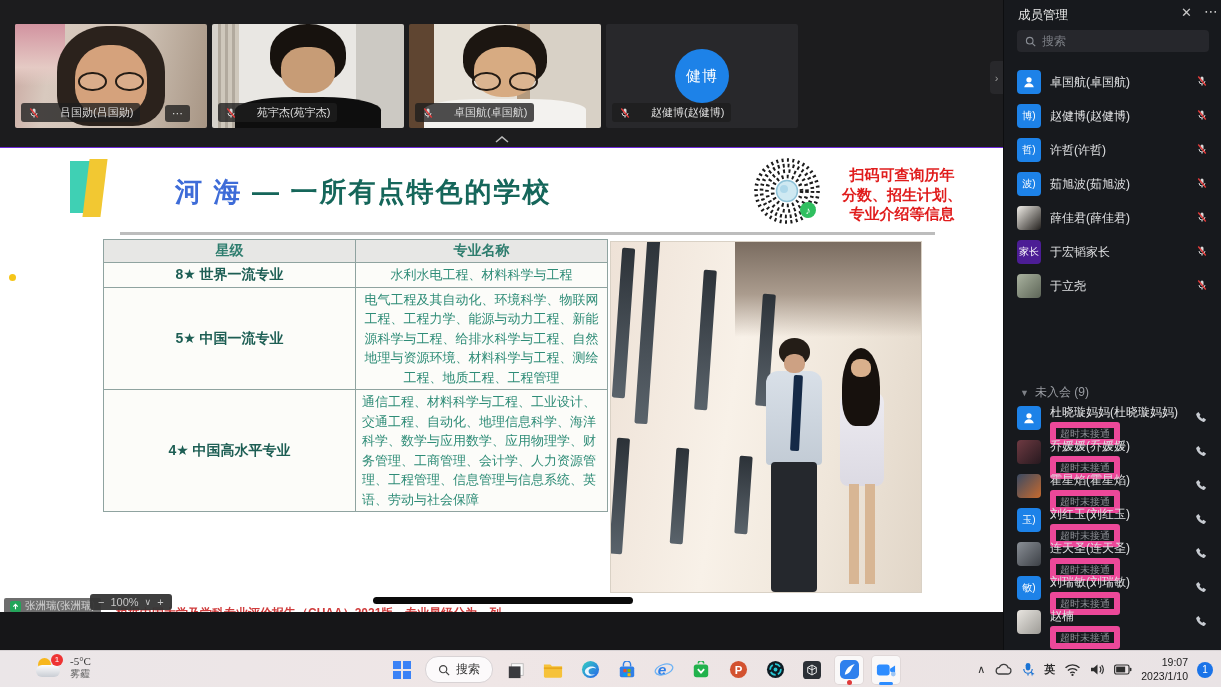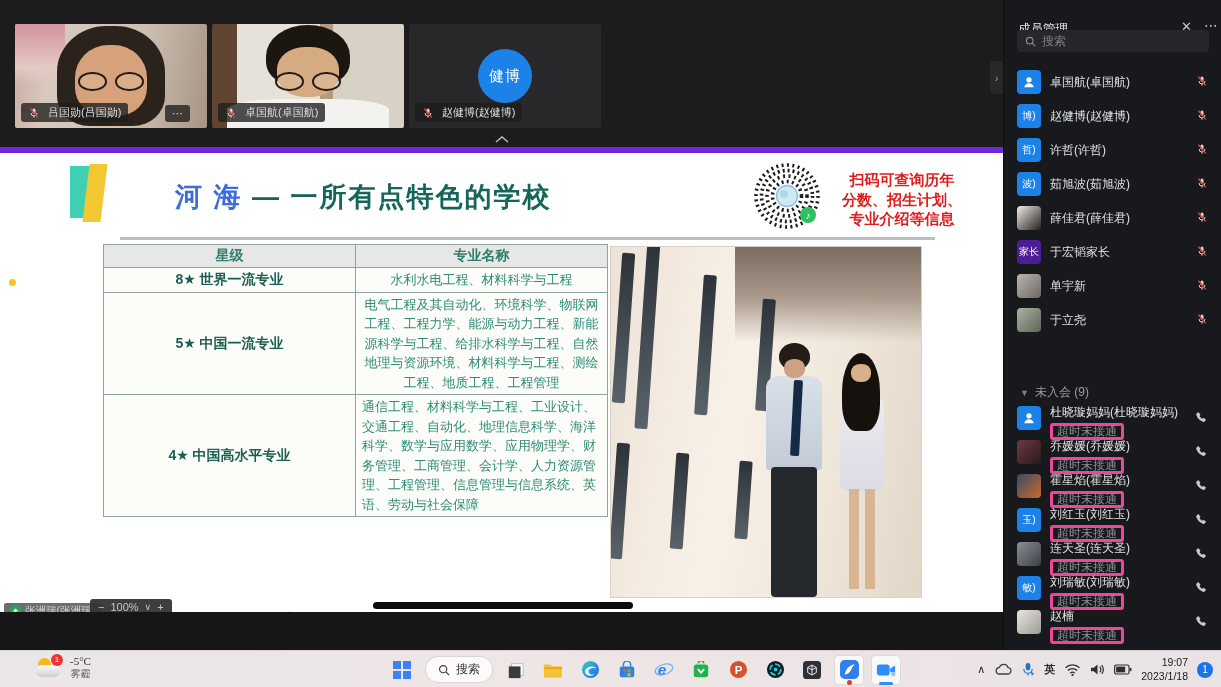--- a/index.html
+++ b/index.html
@@ -4,21 +4,21 @@
 <style>
   html,body{margin:0;padding:0;background:#000;}
   #screen{position:relative;width:1221px;height:687px;overflow:hidden;
     font-family:"Liberation Sans","DejaVu Sans",sans-serif;background:#18181a;}
   
   #video-strip{position:absolute;left:0;top:0;width:1003px;height:147px;background:#1c1c1e;}
   #tiles{position:absolute;left:15px;top:24px;display:flex;gap:5px;}
   .tile{position:relative;width:192px;height:104px;background:#28282b;overflow:hidden;border-radius:2px;}
   .big-avatar{position:absolute;left:50%;top:50%;transform:translate(-50%,-50%);width:54px;height:54px;
     border-radius:50%;background:#1d82e8;color:#fff;font-size:15px;display:flex;align-items:center;justify-content:center;letter-spacing:1px;}
-  .tile-label{position:absolute;left:6px;bottom:6px;display:flex;align-items:center;gap:8px;
+  .tile-label{position:absolute;left:6px;bottom:6px;display:flex;align-items:center;gap:20px;
     background:rgba(30,30,30,.78);border-radius:3px;padding:2px 7px;color:#ddd;font-size:11px;white-space:nowrap;}
   .tile-more{position:absolute;left:150px;bottom:6px;background:rgba(30,30,30,.78);border-radius:3px;
     padding:2px 7px;color:#ddd;font-size:11px;}
   .scene{position:absolute;inset:0;overflow:hidden;}
   .scene div{position:absolute;}
   .s1{background:linear-gradient(100deg,#c9a7a0 0%,#d8c9be 20%,#cfc2b5 60%,#a79584 100%);}
   .s1 .deco{left:0;top:0;width:26%;height:60%;background:linear-gradient(180deg,#d293a0,#e5cac4 70%,rgba(0,0,0,0));}
   .s1 .hair{left:22%;top:2%;width:56%;height:96%;background:#2b221c;border-radius:46% 46% 30% 30%;}
   .s1 .face{left:31%;top:20%;width:38%;height:68%;background:#d5a27c;border-radius:46% 46% 40% 40%;}
   .glasses{left:33%;top:46%;width:34%;height:15%;}
@@ -32,21 +32,21 @@
   .s2 .shirt{left:12%;top:70%;width:76%;height:32%;background:#0e0e0e;border-radius:40% 40% 0 0;}
   .s3{background:linear-gradient(90deg,#5f4531 0 13%,#e7e2d9 13% 56%,#d8d1c6 56%);}
   .s3 .deco{left:56%;top:0;width:7%;height:100%;background:#b49a7e;}
   .s3 .hair{left:28%;top:1%;width:44%;height:60%;background:#1c1611;border-radius:50% 50% 40% 40%;}
   .s3 .face{left:34%;top:22%;width:32%;height:48%;background:#d7ab82;border-radius:45%;}
   .s3 .shirt{left:8%;top:72%;width:84%;height:30%;background:#f3f2ef;border-radius:35% 35% 0 0;}
   #strip-collapse{position:absolute;left:0;right:0;bottom:0;height:15px;display:flex;align-items:center;justify-content:center;cursor:pointer;}
   #strip-expand{position:absolute;left:990px;top:61px;width:13px;height:33px;background:#28282b;
     border-radius:4px 0 0 4px;color:#9a9a9a;font-size:11px;display:flex;align-items:center;justify-content:center;cursor:pointer;}
   
-  #main-share{position:absolute;left:0;top:147px;width:1003px;height:465px;background:#fff;border-top:6px solid #6d28d9;overflow:hidden;}
+  #main-share{position:absolute;left:0;top:147px;width:1003px;height:465px;background:#fff;border-top:1px solid #6d28d9;overflow:hidden;}
   #logo{position:absolute;left:70px;top:11px;width:40px;height:58px;}
   #logo .teal{position:absolute;left:0;top:2px;width:22px;height:52px;background:#3fd0b4;}
   #logo .gold{position:absolute;left:16px;top:0;width:18px;height:58px;background:#f2c832;transform:skewX(-7deg);}
   #slide-title{position:absolute;left:175px;top:26px;font-size:27px;font-weight:bold;color:#15665a;letter-spacing:2px;}
   #slide-title .hl{color:#3e6cd8;}
   #title-rule{position:absolute;left:120px;top:84px;width:815px;height:3px;background:#bdbdbd;}
   #qr{position:absolute;left:750px;top:6px;width:74px;height:74px;}
   #qr-text{position:absolute;left:832px;top:17px;width:140px;color:#e01c1c;font-weight:bold;font-size:15px;line-height:1.3;text-align:center;}
   #star-dot{position:absolute;left:9px;top:126px;width:7px;height:7px;border-radius:50%;background:#f5c518;}
   
@@ -76,54 +76,54 @@
   #scrollbar{position:absolute;left:373px;top:449px;width:260px;height:7px;background:#0a0a0a;border-radius:4px;}
   #footnote{position:absolute;left:116px;top:457px;width:560px;height:7px;overflow:hidden;
     font-size:12px;font-weight:bold;color:#cf3b3b;white-space:nowrap;}
   #sharer-chip{position:absolute;left:4px;top:450px;display:flex;align-items:center;gap:4px;
     background:rgba(85,85,85,.85);border-radius:2px;padding:1px 6px;color:#d6d6d6;font-size:10.5px;}
   #zoom-chip{position:absolute;left:90px;top:446px;display:flex;align-items:center;gap:6px;
     background:rgba(52,52,52,.95);border-radius:3px;padding:2px 8px;color:#c6c6c6;font-size:11px;}
   #below-band{position:absolute;left:0;top:612px;width:1003px;height:38px;background:#161618;}
   
   #sidebar{position:absolute;left:1003px;top:0;width:218px;height:650px;background:#17191d;border-left:1px solid #0d0e10;overflow:hidden;}
-  #sb-head{position:absolute;left:0;top:16px;width:100%;height:26px;}
+  #sb-head{position:absolute;left:0;top:2px;width:100%;height:26px;}
   #sb-title{position:absolute;left:14px;top:5px;font-size:12.5px;color:#e8e8e8;}
   #sb-close{position:absolute;left:177px;top:3px;color:#c9c9c9;font-size:13px;cursor:pointer;}
   #sb-more{position:absolute;left:200px;top:1px;color:#c9c9c9;font-size:14px;cursor:pointer;}
   #sb-search{position:absolute;left:13px;top:30px;width:192px;height:22px;background:#26272c;border-radius:4px;
     display:flex;align-items:center;gap:6px;padding:0 8px;box-sizing:border-box;color:#7b7e84;font-size:12px;}
   #members{position:absolute;left:0;top:68px;width:100%;}
   .mrow{display:flex;align-items:center;height:28px;margin:0 0 6px 13px;}
   .mrow .av{width:24px;height:24px;border-radius:4px;flex:none;display:flex;align-items:center;justify-content:center;
     color:#fff;font-size:10px;overflow:hidden;}
   .mrow .nm{margin-left:9px;color:#dfe0e2;font-size:12px;white-space:nowrap;flex:1;}
   .mrow .ric{margin-right:14px;flex:none;}
   #nj-head{position:absolute;left:16px;top:384px;color:#9a9da3;font-size:12px;display:flex;gap:6px;align-items:center;}
   #nj-head .tri{font-size:9px;color:#7e8187;}
   #njoined{position:absolute;left:0;top:404px;width:100%;}
   .njrow{display:flex;align-items:flex-start;height:30px;margin:0 0 4px 13px;}
   .njrow .av{width:24px;height:24px;border-radius:4px;flex:none;display:flex;align-items:center;justify-content:center;
     color:#fff;font-size:10px;margin-top:2px;}
   .njcol{margin-left:9px;flex:1;}
   .njcol .nm{color:#dfe0e2;font-size:12px;white-space:nowrap;}
-  .njcol .bdg{display:inline-block;margin-top:1px;border:3px solid #ec4899;border-radius:3px;
-    padding:0 4px;color:#8b8e94;font-size:12px;line-height:11px;}
+  .njcol .bdg{display:inline-block;margin-top:1px;border:6px solid #ec4899;border-radius:3px;
+    padding:0 4px;color:#8b8e94;font-size:10px;line-height:11px;}
   .njrow .ric{margin-right:14px;margin-top:6px;flex:none;}
   
   #taskbar{position:absolute;left:0;top:650px;width:1221px;height:37px;
     background:linear-gradient(90deg,#ebe6e8,#efe6e6 40%,#ece4e4 70%,#e9e3e5);border-top:1px solid #d6d1d3;}
   #weather{position:absolute;left:36px;top:4px;display:flex;gap:6px;align-items:center;cursor:pointer;}
   #weather .wico{position:relative;width:28px;height:24px;}
   #weather .sun{position:absolute;left:2px;top:2px;width:13px;height:13px;border-radius:50%;background:#f7b71d;}
   #weather .cld{position:absolute;left:0px;top:9px;width:24px;height:12px;border-radius:8px;background:linear-gradient(#fdfdfd,#c9cdd4);}
   #weather .wbadge{position:absolute;left:15px;top:-2px;width:12px;height:12px;border-radius:50%;background:#e33;color:#fff;
     font-size:8px;display:flex;align-items:center;justify-content:center;}
   #weather .t1{font-size:11px;color:#333;line-height:1.2;font-family:Liberation Serif, serif;}
-  #weather .t2{font-size:10px;color:#666;line-height:1.2;text-align:center;}
+  #weather .t2{font-size:10px;color:#666;line-height:1.2;}
   #tb-center{position:absolute;left:388px;top:0;height:37px;display:flex;align-items:center;gap:9px;}
   .tb-ic{width:28px;height:28px;display:flex;align-items:center;justify-content:center;position:relative;cursor:pointer;border-radius:4px;}
   #tb-search{display:flex;align-items:center;gap:6px;height:25px;padding:0 12px;border-radius:13px;
     background:#fcfafb;border:1px solid #d8d3d5;font-size:12px;color:#3a3a3a;cursor:pointer;}
   .active-bg{background:rgba(255,255,255,.75);box-shadow:0 0 0 1px rgba(0,0,0,.05);}
   .reddot{position:absolute;left:12px;bottom:-1px;width:5px;height:5px;border-radius:50%;background:#e03a3a;}
   .bluebar{position:absolute;left:7px;bottom:-1px;width:14px;height:3px;border-radius:2px;background:#2d8cff;}
   #tb-tray{position:absolute;right:8px;top:0;height:37px;display:flex;align-items:center;gap:9px;}
   .tray-t{font-size:11px;color:#2b2b2b;cursor:pointer;}
   #clockbox{text-align:right;font-size:10.5px;color:#1b1b1b;line-height:1.3;cursor:pointer;}
@@ -148,20 +148,37 @@
           <div class="tile-label">
             <svg width="12" height="12" viewBox="0 0 16 16">
               <rect x="6" y="2" width="4" height="7" rx="2" fill="#d9d9d9"></rect>
               <path d="M4 8a4 4 0 0 0 8 0" fill="none" stroke="#d9d9d9" stroke-width="1.3"></path>
               <line x1="8" y1="12" x2="8" y2="14.2" stroke="#d9d9d9" stroke-width="1.3"></line>
               <line x1="3" y1="2" x2="13" y2="14" stroke="#e23a3a" stroke-width="1.8"></line>
             </svg>
             <span>吕国勋(吕国勋)</span>
           </div>
           <div class="tile-more">⋯</div>
+        </div>
+        <div class="tile">
+          <div class="scene s2">
+            <div class="deco"></div>
+            <div class="hair"></div>
+            <div class="face"></div>
+            <div class="shirt"></div>
+          </div>
+          <div class="tile-label">
+            <svg width="12" height="12" viewBox="0 0 16 16">
+              <rect x="6" y="2" width="4" height="7" rx="2" fill="#d9d9d9"></rect>
+              <path d="M4 8a4 4 0 0 0 8 0" fill="none" stroke="#d9d9d9" stroke-width="1.3"></path>
+              <line x1="8" y1="12" x2="8" y2="14.2" stroke="#d9d9d9" stroke-width="1.3"></line>
+              <line x1="3" y1="2" x2="13" y2="14" stroke="#e23a3a" stroke-width="1.8"></line>
+            </svg>
+            <span>苑宇杰(苑宇杰)</span>
+          </div>
         </div>
         <div class="tile">
           <div class="scene s3">
             <div class="deco"></div>
             <div class="hair"></div>
             <div class="face"></div>
             <div class="glasses"></div>
             <div class="shirt"></div>
           </div>
           <div class="tile-label">
@@ -367,30 +384,20 @@
           <div class="av" style="background:#4c1d95">家长</div>
           <span class="nm">于宏韬家长</span>
           <span class="ric"><svg width="12" height="12" viewBox="0 0 16 16">
               <rect x="6" y="2" width="4" height="7" rx="2" fill="#d9d9d9"></rect>
               <path d="M4 8a4 4 0 0 0 8 0" fill="none" stroke="#d9d9d9" stroke-width="1.3"></path>
               <line x1="8" y1="12" x2="8" y2="14.2" stroke="#d9d9d9" stroke-width="1.3"></line>
               <line x1="3" y1="2" x2="13" y2="14" stroke="#e23a3a" stroke-width="1.8"></line>
             </svg></span>
         </div>
         <div class="mrow">
-          <div class="av" style="background:linear-gradient(135deg,#b9b4ae,#6e6962)"></div>
-          <span class="nm">单宇新</span>
-          <span class="ric"><svg width="12" height="12" viewBox="0 0 16 16">
-              <rect x="6" y="2" width="4" height="7" rx="2" fill="#d9d9d9"></rect>
-              <path d="M4 8a4 4 0 0 0 8 0" fill="none" stroke="#d9d9d9" stroke-width="1.3"></path>
-              <line x1="8" y1="12" x2="8" y2="14.2" stroke="#d9d9d9" stroke-width="1.3"></line>
-              <line x1="3" y1="2" x2="13" y2="14" stroke="#e23a3a" stroke-width="1.8"></line>
-            </svg></span>
-        </div>
-        <div class="mrow">
           <div class="av" style="background:linear-gradient(135deg,#aab3a0,#5d6557)"></div>
           <span class="nm">于立尧</span>
           <span class="ric"><svg width="12" height="12" viewBox="0 0 16 16">
               <rect x="6" y="2" width="4" height="7" rx="2" fill="#d9d9d9"></rect>
               <path d="M4 8a4 4 0 0 0 8 0" fill="none" stroke="#d9d9d9" stroke-width="1.3"></path>
               <line x1="8" y1="12" x2="8" y2="14.2" stroke="#d9d9d9" stroke-width="1.3"></line>
               <line x1="3" y1="2" x2="13" y2="14" stroke="#e23a3a" stroke-width="1.8"></line>
             </svg></span>
         </div>
       </div>
@@ -588,18 +595,18 @@
         <path d="M1 5h3l4-3.5v11L4 9H1z" fill="#2e2e2e"></path>
         <path d="M10.5 4a5 5 0 0 1 0 6M12.5 2.2a8 8 0 0 1 0 9.6" fill="none" stroke="#2e2e2e" stroke-width="1.3"></path>
         </svg>
       <svg width="18" height="11" viewBox="0 0 20 12">
         <rect x="0.7" y="1" width="16" height="10" rx="2" fill="none" stroke="#2e2e2e" stroke-width="1.3"></rect>
         <rect x="2.4" y="2.8" width="10" height="6.4" fill="#2e2e2e"></rect>
         <rect x="17.6" y="4" width="1.8" height="4" rx="0.8" fill="#2e2e2e"></rect>
         </svg>
       <div id="clockbox">
         <div>19:07</div>
-        <div>2023/1/18</div>
+        <div>2023/1/10</div>
       </div>
       <div id="notifbadge">1</div>
     </div>
   </div>
 </div>
 
 </body></html>

